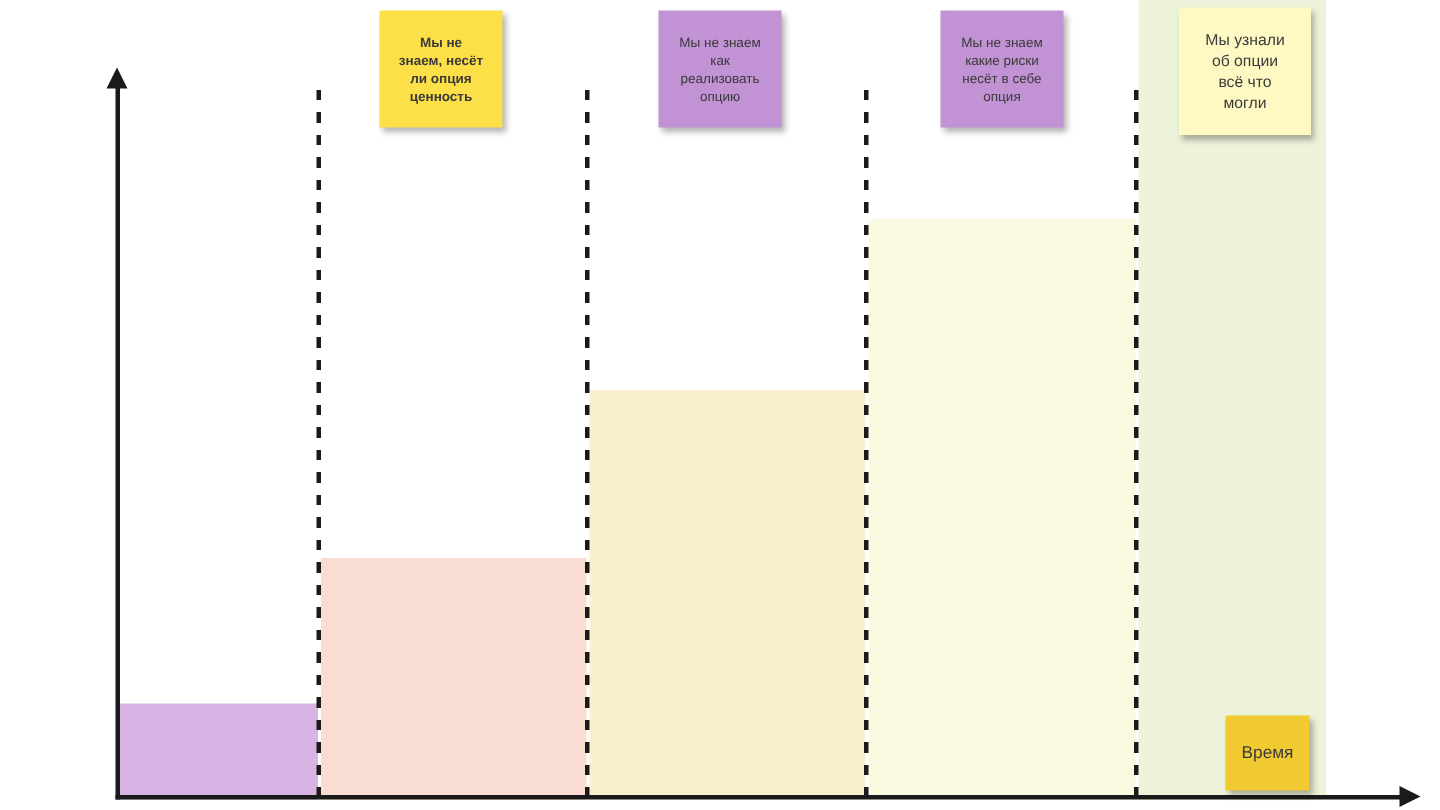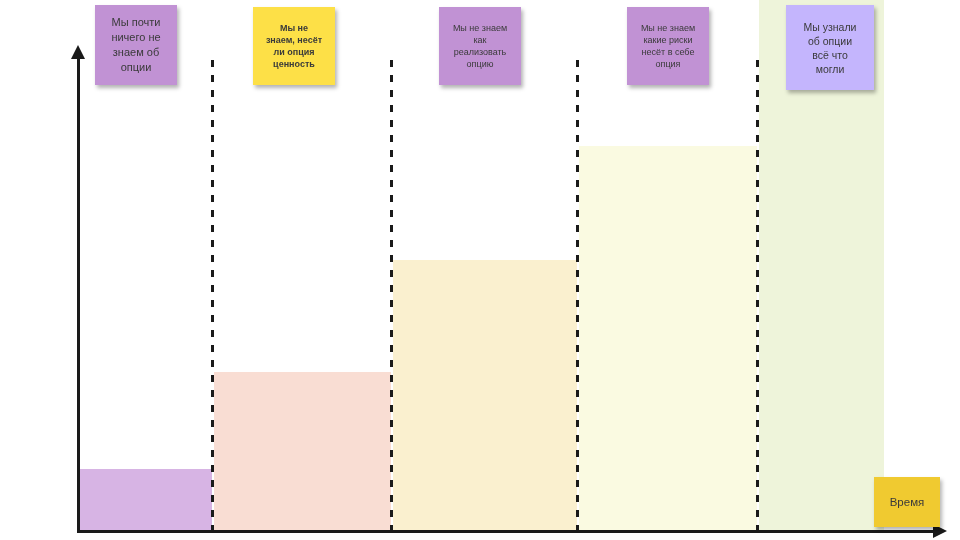--- a/index.html
+++ b/index.html
@@ -85,21 +85,21 @@
   }
   .sticky .txt { white-space: pre-line; }
   .note { width: 82px; height: 78px; font-size: 9px; line-height: 12px; }
   .note.n1 { left: 95px;  top: 5px; width: 82px; height: 80px; font-size: 11px; line-height: 15px; z-index: 5; }
   .note.n2 { left: 253px; top: 7px; }
   .note.n3 { left: 439px; top: 7px; }
   .note.n4 { left: 627px; top: 7px; }
   .note.n5 { left: 786px; top: 5px; width: 88px; height: 85px; font-size: 10.5px; line-height: 14px; }
   .label-sticky { font-size: 11px; }
   .label-sticky.knowledge { left: 82px;  top: 62px;  width: 51px; height: 50px; z-index: 4; }
-  .label-sticky.time      { left: 874px; top: 477px; width: 66px; height: 50px; font-size: 11.5px; }
+  .label-sticky.time      { left: 817px; top: 477px; width: 56px; height: 50px; font-size: 11.5px; }
 </style>
 </head>
 <body>
 
 <div class="board">
 
   <div class="bar b1" style="background: rgb(215, 180, 228); height: 11.8%;"></div>
   <div class="bar b2" style="background: rgb(249, 221, 211); height: 29.8%;"></div>
   <div class="bar b3" style="background: rgb(250, 240, 207); height: 50.6%;"></div>
   <div class="bar b4" style="background: rgb(250, 250, 225); height: 71.6%;"></div>
@@ -112,44 +112,38 @@
 
   <div class="axis-y"></div>
   <div class="arrow-up"></div>
   <div class="axis-x"></div>
   <div class="arrow-right"></div>
 
   <div class="sticky label-sticky time" style="background: rgb(240, 202, 48);">
     <span class="txt">Время</span>
   </div>
 
-  <div class="sticky note n1" style="background: rgb(193, 146, 212);">
-    <span class="txt">Мы почти
-ничего не
-знаем об
-опции</span>
-  </div>
   <div class="sticky note n2" style="background: #fde047; font-weight: bold;">
     <span class="txt">Мы не
 знаем, несёт
 ли опция
 ценность</span>
   </div>
   <div class="sticky note n3" style="background: rgb(193, 146, 212);">
     <span class="txt">Мы не знаем
 как
 реализовать
 опцию</span>
   </div>
   <div class="sticky note n4" style="background: rgb(193, 146, 212);">
     <span class="txt">Мы не знаем
 какие риски
 несёт в себе
 опция</span>
   </div>
-  <div class="sticky note n5" style="background: #c4b5fd;">
+  <div class="sticky note n5" style="background: #fef9c3;">
     <span class="txt">Мы узнали
 об опции
 всё что
 могли</span>
   </div>
 
 </div>
 
 </body></html>

